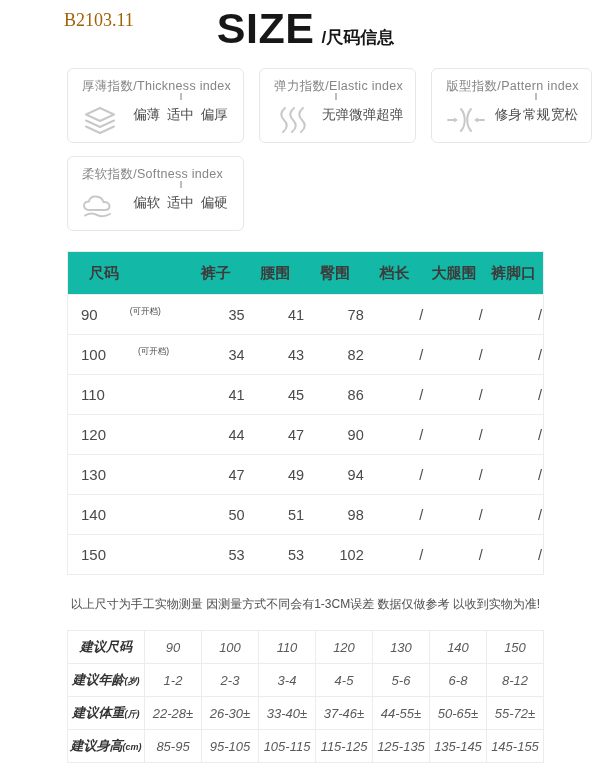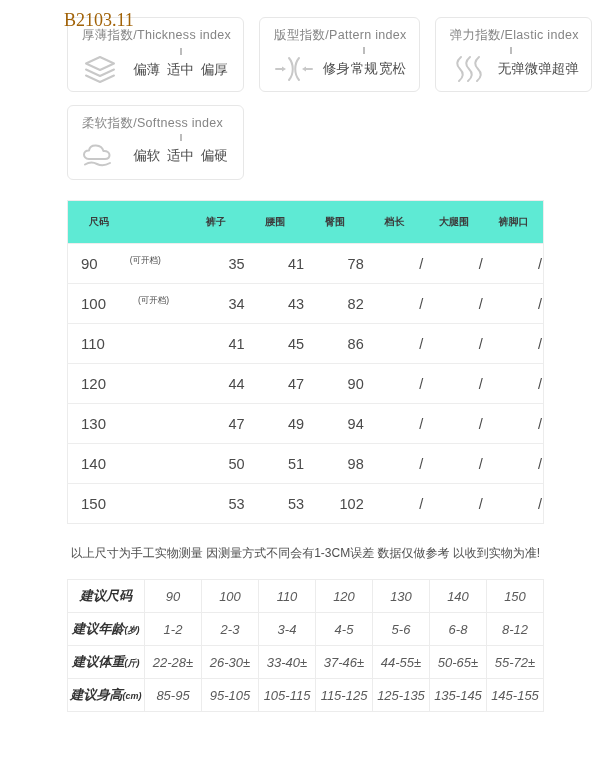--- a/index.html
+++ b/index.html
@@ -15,33 +15,33 @@
   .title-row { padding-top:6px; display:flex; justify-content:center; align-items:baseline; gap:7px; }
   .size-word { font-size:43px; font-weight:800; color:#171717; line-height:1.05; letter-spacing:0.5px; }
   .size-sub  { font-size:17px; font-weight:700; color:#171717; }
 
   .cards { width:477px; margin:17px auto 5px; display:grid; grid-template-columns:1fr 1fr 1fr; gap:13px 15px; }
   .card {
     box-sizing:border-box; height:75px; background:#fff;
     border:1px solid #e7e7e7; border-radius:6px; padding:9px 12px 0 14px;
   }
   .card-title { font-size:12.5px; color:#858585; letter-spacing:0.3px; white-space:nowrap; }
-  .card-body { display:flex; align-items:center; margin-top:11px; }
+  .card-body { display:flex; margin-top:11px; }
   .card-icon { width:48px; display:flex; align-items:center; }
   .card-opts { flex:1; display:flex; justify-content:space-around; }
   .opt { position:relative; font-size:13.5px; color:#4a4a4a; }
   .opt.selected::before {
     content:""; position:absolute; top:-13px; left:50%; margin-left:-1px;
     width:2px; height:7px; background:#bcbcbc;
   }
 
   table { border-collapse:collapse; table-layout:fixed; }
   .size-table { width:477px; margin:20px auto 0; border:1px solid #ececec; }
   .size-table th {
-    background:#5eead4; height:40px; font-size:10px; font-weight:700;
+    background:#14b8a6; height:40px; font-size:15px; font-weight:700;
     color:#3c3c3c; text-align:center; font-weight:bold;
   }
   .size-table th.col-size { text-align:left; padding-left:21px; width:96px; }
   .size-table td {
     border-top:1px solid #ededed; height:37px; text-align:right;
     font-size:14.5px; color:#4a4a4a;
   }
   .size-table td.col-size { text-align:left; padding-left:13px; font-size:15px; }
   .size-table sup { font-size:8.5px; color:#4a4a4a; letter-spacing:0;padding-left:32px; }
 
@@ -57,37 +57,59 @@
 
   .icon-svg { stroke:#c8c8c8; fill:none; stroke-width:2; stroke-linecap:round; stroke-linejoin:round; }
 </style>
 </head>
 <body>
 
 <div class="page">
 
   <div class="brand">B2103.11</div>
 
+  <div class="title-row">
+    <span class="size-word">SIZE</span>
+    <span class="size-sub">/尺码信息</span>
+  </div>
 
   <div class="cards">
 
     <div class="card">
       <div class="card-title">厚薄指数/Thickness index</div>
       <div class="card-body">
         <span class="card-icon">
           <svg class="icon-svg" width="36" height="29" viewBox="0 0 36 29">
             <path d="M18 2 L32 8.5 L18 15 L4 8.5 Z"></path>
             <path d="M4 14.5 L18 21 L32 14.5"></path>
             <path d="M4 20.5 L18 27 L32 20.5"></path>
           </svg>
         </span>
         <span class="card-opts">
           <span class="opt">偏薄</span>
           <span class="opt selected">适中</span>
           <span class="opt">偏厚</span>
+        </span>
+      </div>
+    </div>
+
+    <div class="card">
+      <div class="card-title">弹力指数/Elastic index</div>
+      <div class="card-body">
+        <span class="card-icon">
+          <svg class="icon-svg" width="34" height="28" viewBox="0 0 34 28" stroke-width="1.6">
+            <path d="M11 2 Q4 8 10 14 Q16 20 9 26"></path>
+            <path d="M20 2 Q13 8 19 14 Q25 20 18 26"></path>
+            <path d="M29 2 Q22 8 28 14 Q34 20 27 26"></path>
+          </svg>
+        </span>
+        <span class="card-opts">
+          <span class="opt selected">无弹</span>
+          <span class="opt">微弹</span>
+          <span class="opt">超弹</span>
         </span>
       </div>
     </div>
 
     <div class="card">
       <div class="card-title">版型指数/Pattern index</div>
       <div class="card-body">
         <span class="card-icon">
           <svg class="icon-svg" width="40" height="28" viewBox="0 0 40 28" stroke-width="1.8">
             <path d="M15 3 C20 9 20 19 15 25"></path>
@@ -95,38 +117,20 @@
             <path d="M2 14 L8 14"></path>
             <path d="M8 11.5 L12 14 L8 16.5 Z" fill="#c8c8c8" stroke="none"></path>
             <path d="M38 14 L32 14"></path>
             <path d="M32 11.5 L28 14 L32 16.5 Z" fill="#c8c8c8" stroke="none"></path>
           </svg>
         </span>
         <span class="card-opts">
           <span class="opt">修身</span>
           <span class="opt selected">常规</span>
           <span class="opt">宽松</span>
-        </span>
-      </div>
-    </div>
-
-    <div class="card">
-      <div class="card-title">弹力指数/Elastic index</div>
-      <div class="card-body">
-        <span class="card-icon">
-          <svg class="icon-svg" width="34" height="28" viewBox="0 0 34 28" stroke-width="1.6">
-            <path d="M11 2 Q4 8 10 14 Q16 20 9 26"></path>
-            <path d="M20 2 Q13 8 19 14 Q25 20 18 26"></path>
-            <path d="M29 2 Q22 8 28 14 Q34 20 27 26"></path>
-          </svg>
-        </span>
-        <span class="card-opts">
-          <span class="opt selected">无弹</span>
-          <span class="opt">微弹</span>
-          <span class="opt">超弹</span>
         </span>
       </div>
     </div>
 
     <div class="card">
       <div class="card-title">柔软指数/Softness index</div>
       <div class="card-body">
         <span class="card-icon">
           <svg class="icon-svg" width="32" height="26" viewBox="0 0 32 26" stroke-width="1.6">
             <path d="M7 16 C3.2 16 2 13.2 2 11.5 C2 9 4 7.3 7 7.5 C7.6 4 10.5 2.3 14 2.5 C18 2.7 20.6 4.8 21.4 8 C25 7.6 27.5 9.6 27.5 12 C27.5 14.6 25.5 16 23 16 Z"></path>

